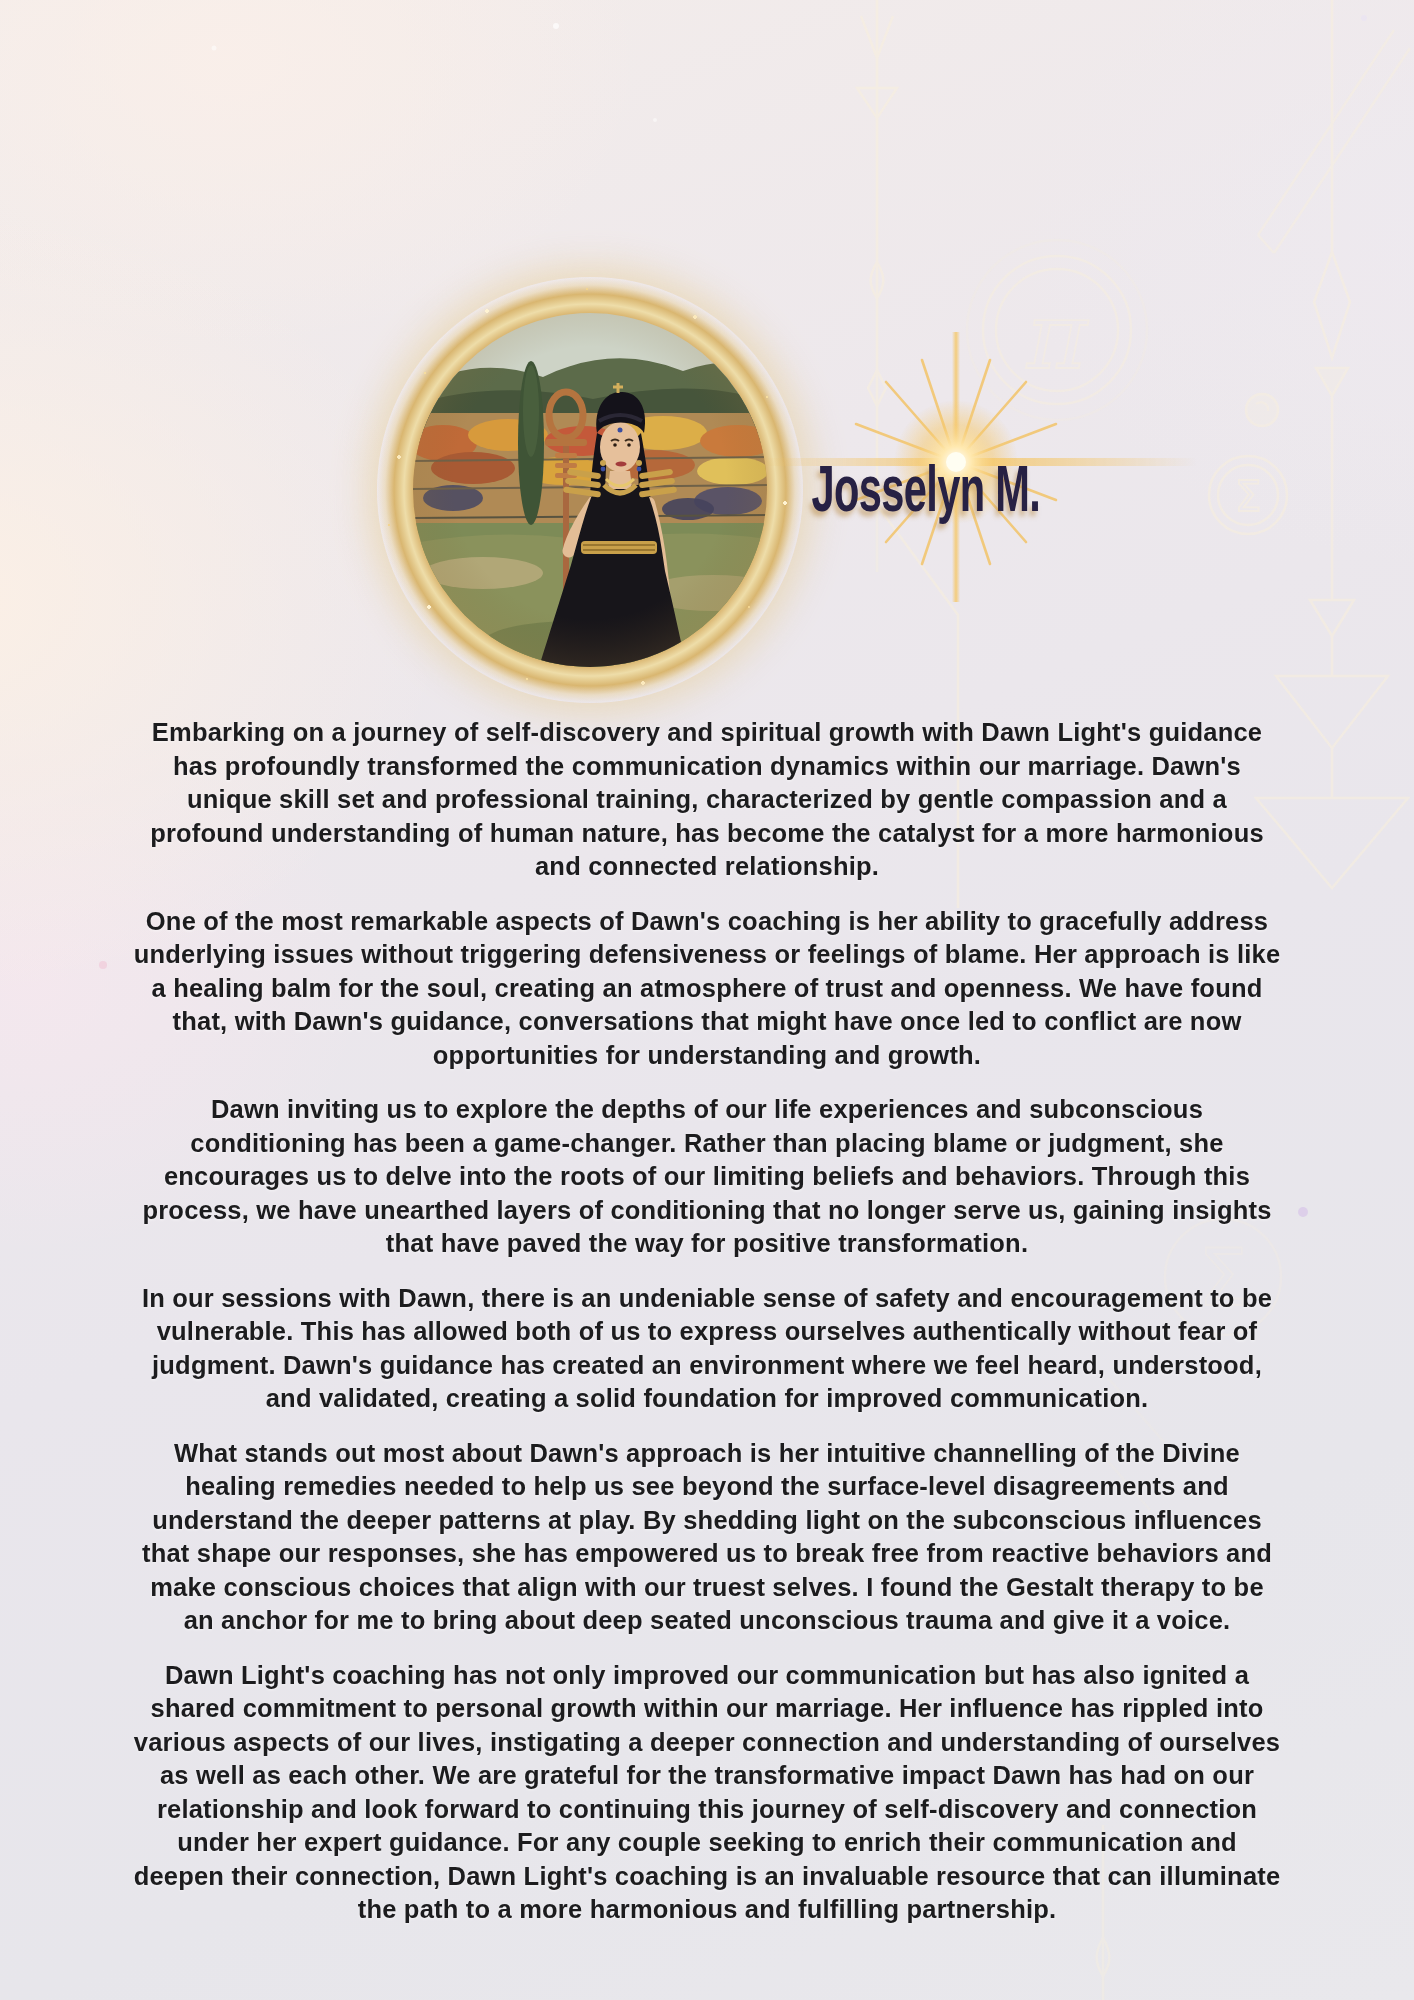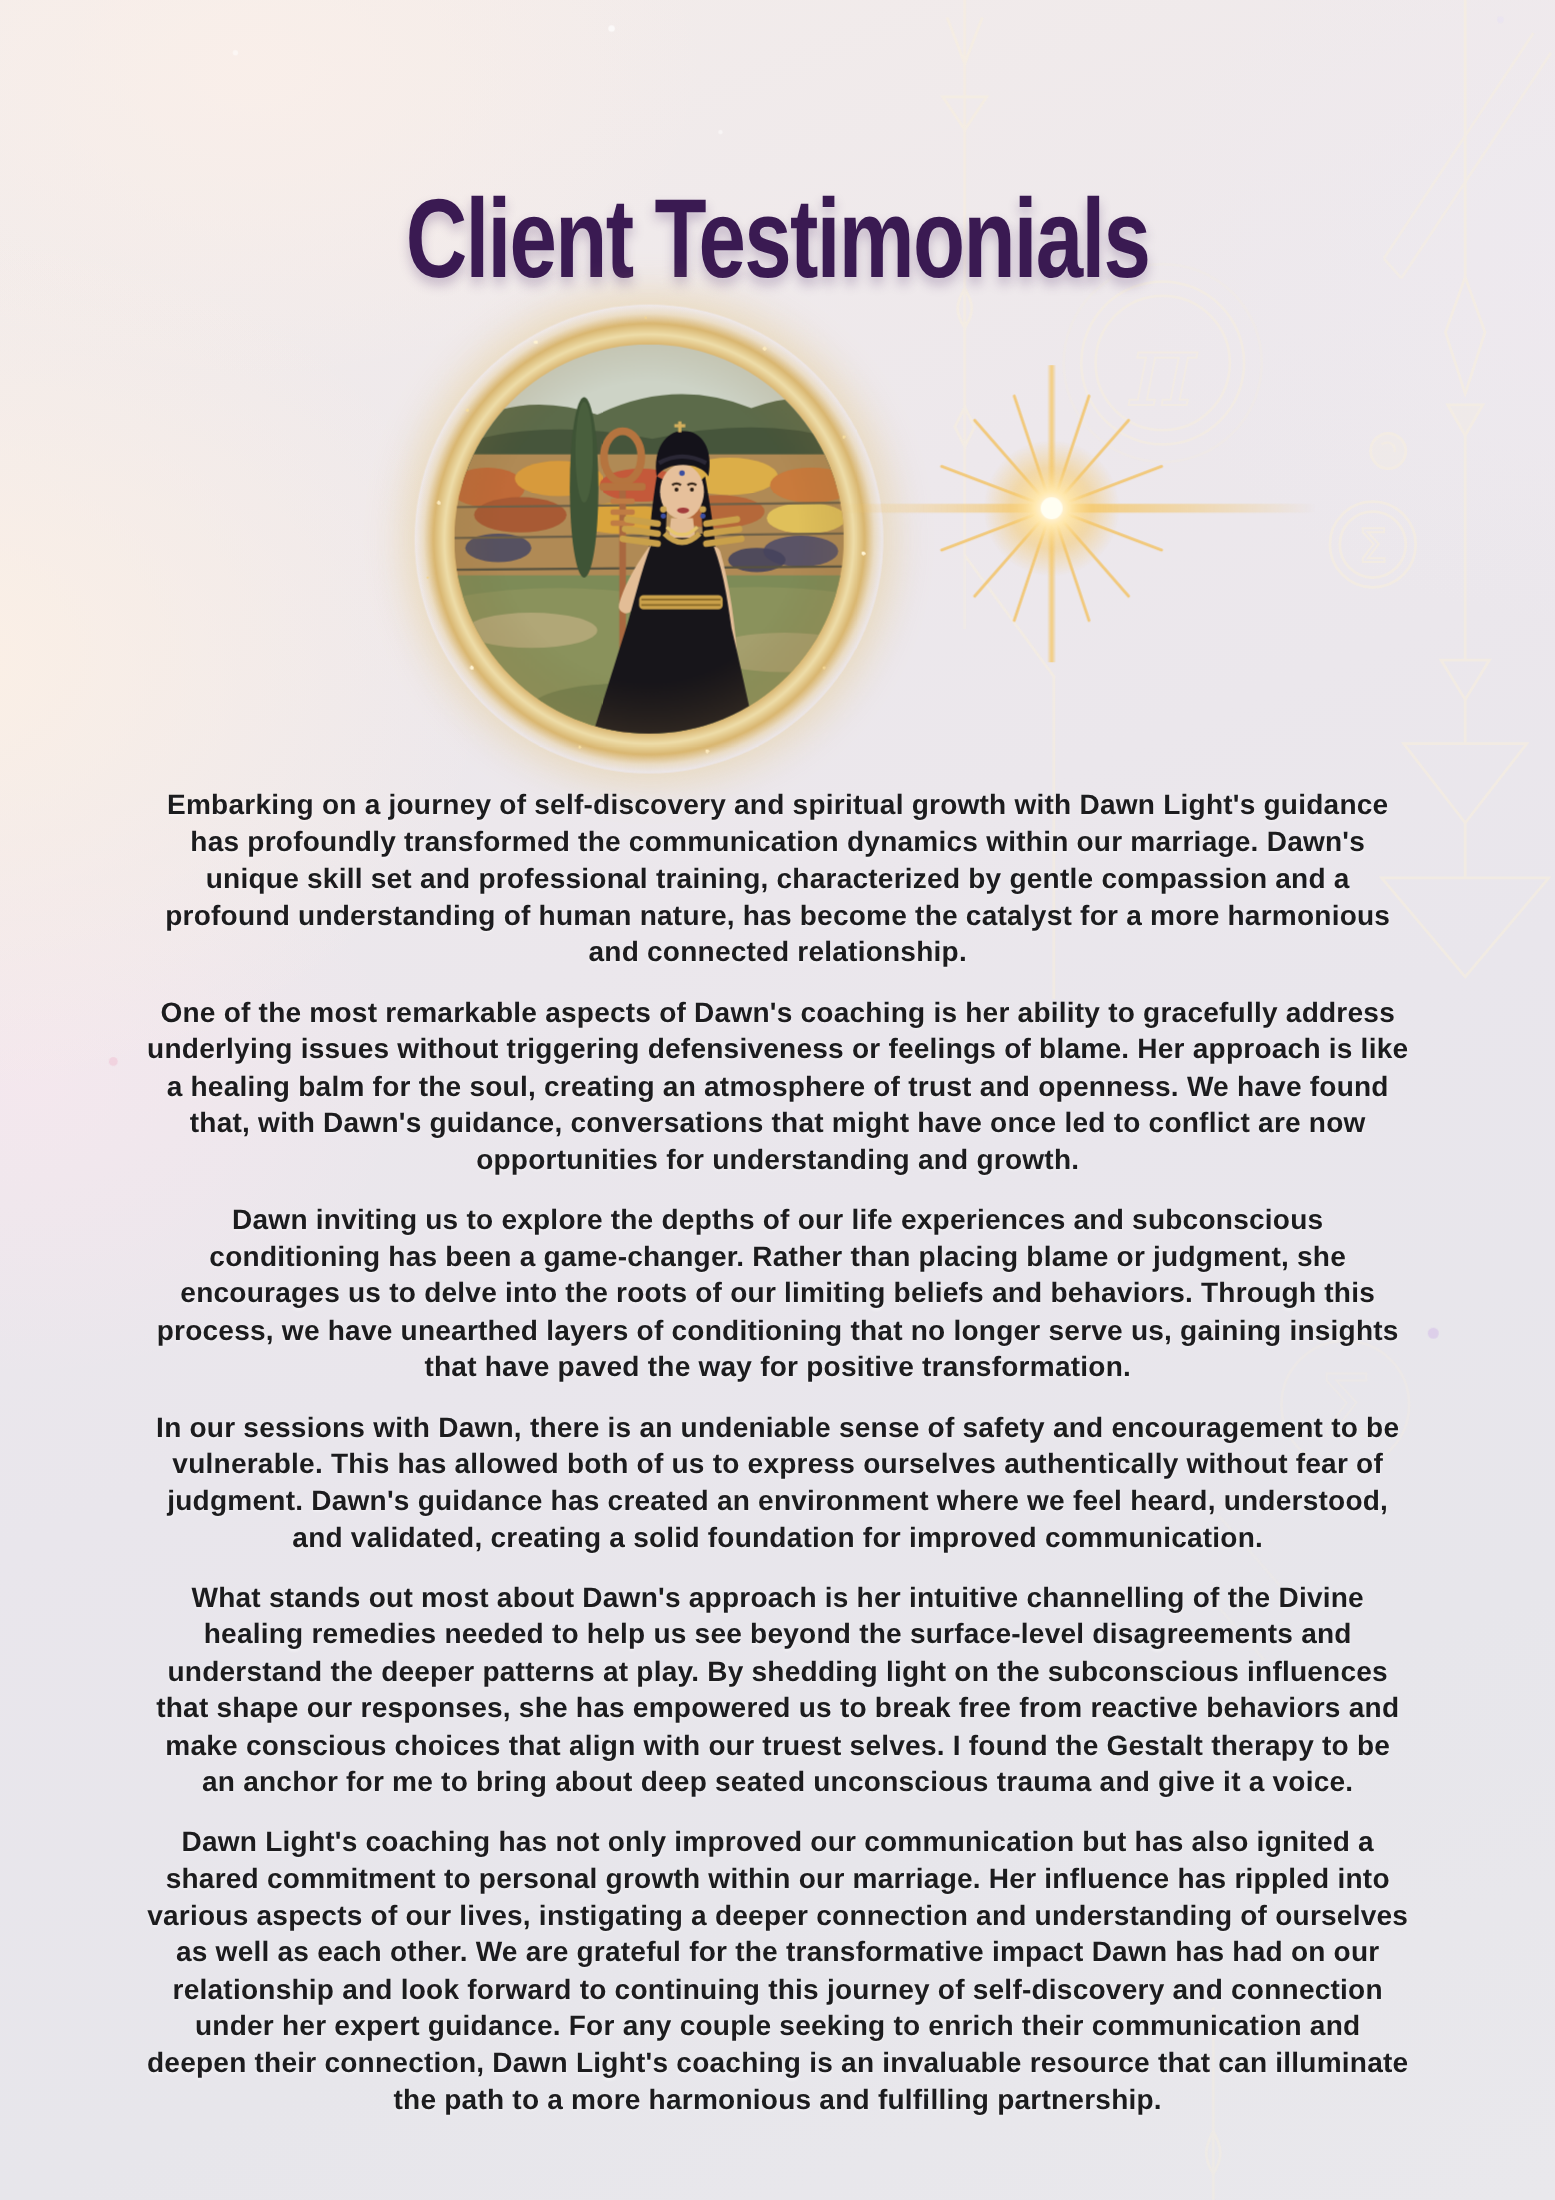--- a/index.html
+++ b/index.html
@@ -158,21 +158,20 @@
     <g opacity="0.85">
       <circle cx="556" cy="26" r="3" fill="#ffffff" opacity="0.8"></circle>
       <circle cx="214" cy="48" r="2.5" fill="#ffffff" opacity="0.6"></circle>
       <circle cx="655" cy="120" r="2" fill="#ffffff" opacity="0.6"></circle>
       <circle cx="1364" cy="18" r="3" fill="#e8e2f2" opacity="0.8"></circle>
       <circle cx="103" cy="965" r="4" fill="#f0c9d8" opacity="0.8"></circle>
       <circle cx="1303" cy="1212" r="5" fill="#cfb6e8" opacity="0.55"></circle>
     </g>
   </svg>
 
-  <h1 class="page-title"><span class="stretch">Client Testimonials</span></h1>
 
   <div class="photo-ring">
     <div class="photo-clip">
       <svg width="354" height="354" viewBox="0 0 354 354">
 
         <rect x="0" y="0" width="354" height="110" fill="#cdd3c6"></rect>
         <path d="M0,78 Q60,40 130,64 Q200,30 270,58 Q320,40 354,60 L354,120 L0,120 Z" fill="#5c6b4a"></path>
         <path d="M0,92 Q80,66 180,86 Q280,64 354,88 L354,130 L0,130 Z" fill="#46553b"></path>
 
         <rect x="0" y="100" width="354" height="120" fill="#b08a55"></rect>
@@ -289,20 +288,21 @@
         <line x1="120" y1="92" x2="320" y2="168"></line>
         <line x1="120" y1="168" x2="320" y2="92"></line>
         <line x1="186" y1="28" x2="254" y2="232"></line>
         <line x1="254" y1="28" x2="186" y2="232"></line>
       </g>
       <circle cx="220" cy="130" r="62" fill="url(#core)"></circle>
       <circle cx="220" cy="130" r="10" fill="#fffef2"></circle>
     </g>
   </svg>
 
+  <div class="client-name"><span class="stretch">Josselyn M.</span></div>
 
   <main class="testimonial">
     <p>Embarking on a journey of self-discovery and spiritual growth with Dawn Light's guidance has profoundly transformed the communication dynamics within our marriage. Dawn's unique skill set and professional training, characterized by gentle compassion and a profound understanding of human nature, has become the catalyst for a more harmonious and connected relationship.</p>
     <p>One of the most remarkable aspects of Dawn's coaching is her ability to gracefully address underlying issues without triggering defensiveness or feelings of blame. Her approach is like a healing balm for the soul, creating an atmosphere of trust and openness. We have found that, with Dawn's guidance, conversations that might have once led to conflict are now opportunities for understanding and growth.</p>
     <p>Dawn inviting us to explore the depths of our life experiences and subconscious conditioning has been a game-changer. Rather than placing blame or judgment, she encourages us to delve into the roots of our limiting beliefs and behaviors. Through this process, we have unearthed layers of conditioning that no longer serve us, gaining insights that have paved the way for positive transformation.</p>
     <p>In our sessions with Dawn, there is an undeniable sense of safety and encouragement to be vulnerable. This has allowed both of us to express ourselves authentically without fear of judgment. Dawn's guidance has created an environment where we feel heard, understood, and validated, creating a solid foundation for improved communication.</p>
     <p>What stands out most about Dawn's approach is her intuitive channelling of the Divine healing remedies needed to help us see beyond the surface-level disagreements and understand the deeper patterns at play. By shedding light on the subconscious influences that shape our responses, she has empowered us to break free from reactive behaviors and make conscious choices that align with our truest selves. I found the Gestalt therapy to be an anchor for me to bring about deep seated unconscious trauma and give it a voice.</p>
     <p>Dawn Light's coaching has not only improved our communication but has also ignited a shared commitment to personal growth within our marriage. Her influence has rippled into various aspects of our lives, instigating a deeper connection and understanding of ourselves as well as each other. We are grateful for the transformative impact Dawn has had on our relationship and look forward to continuing this journey of self-discovery and connection under her expert guidance. For any couple seeking to enrich their communication and deepen their connection, Dawn Light's coaching is an invaluable resource that can illuminate the path to a more harmonious and fulfilling partnership.</p>
   </main>
 

